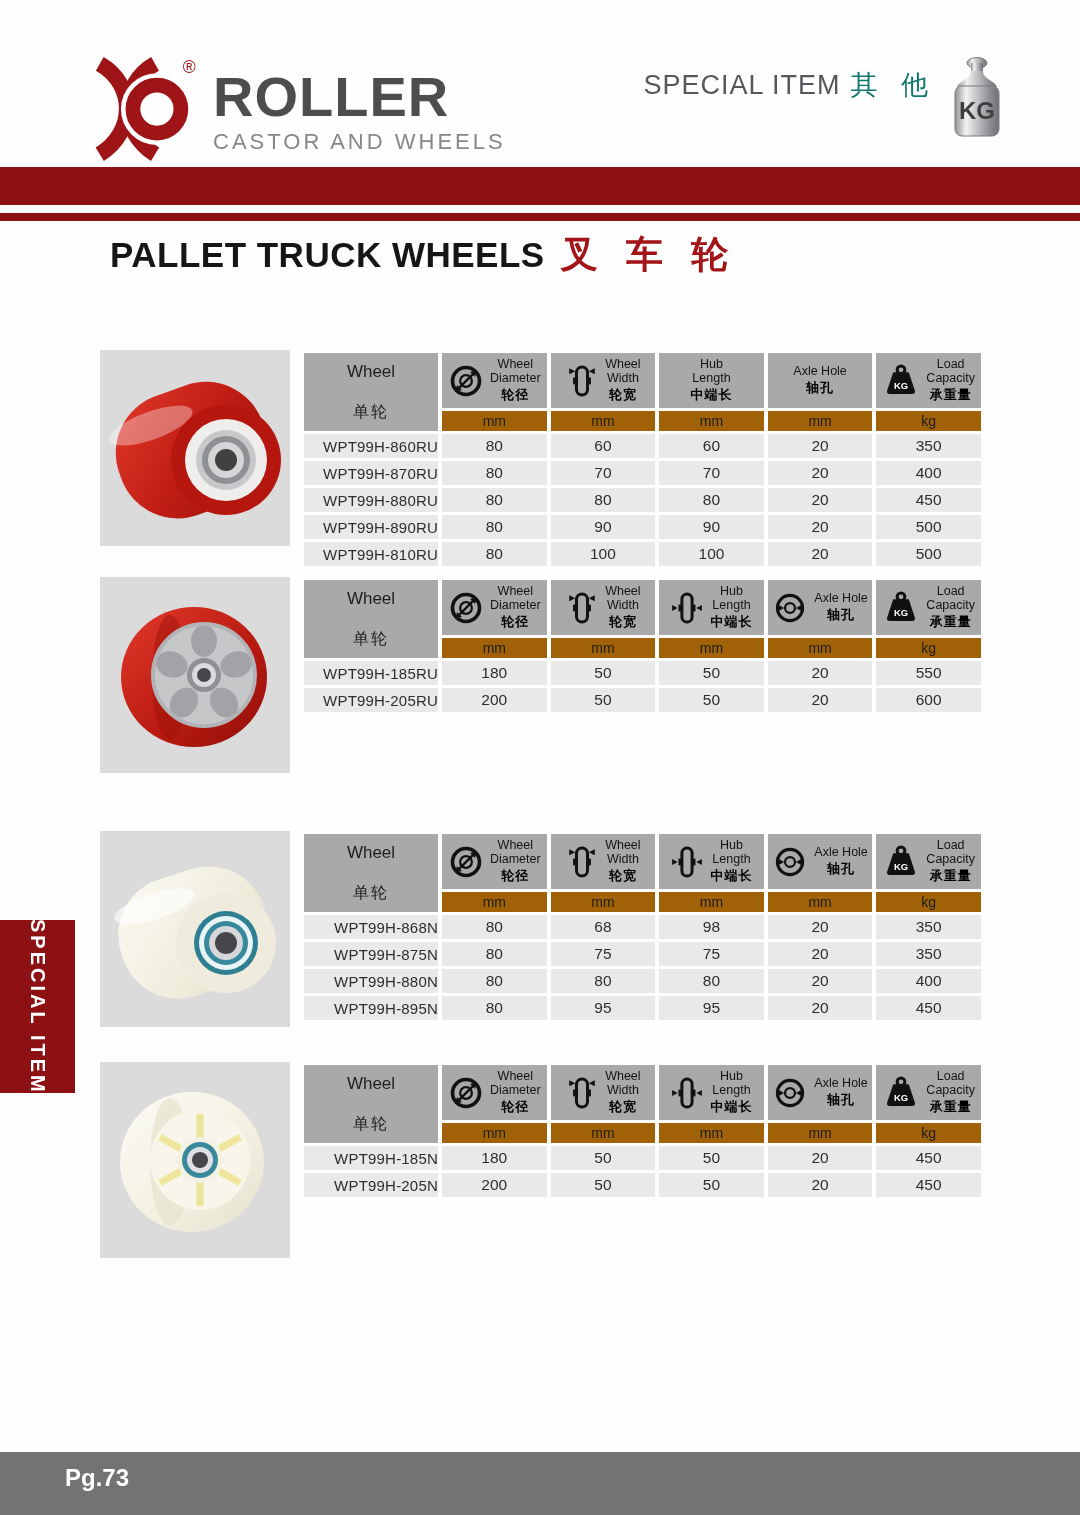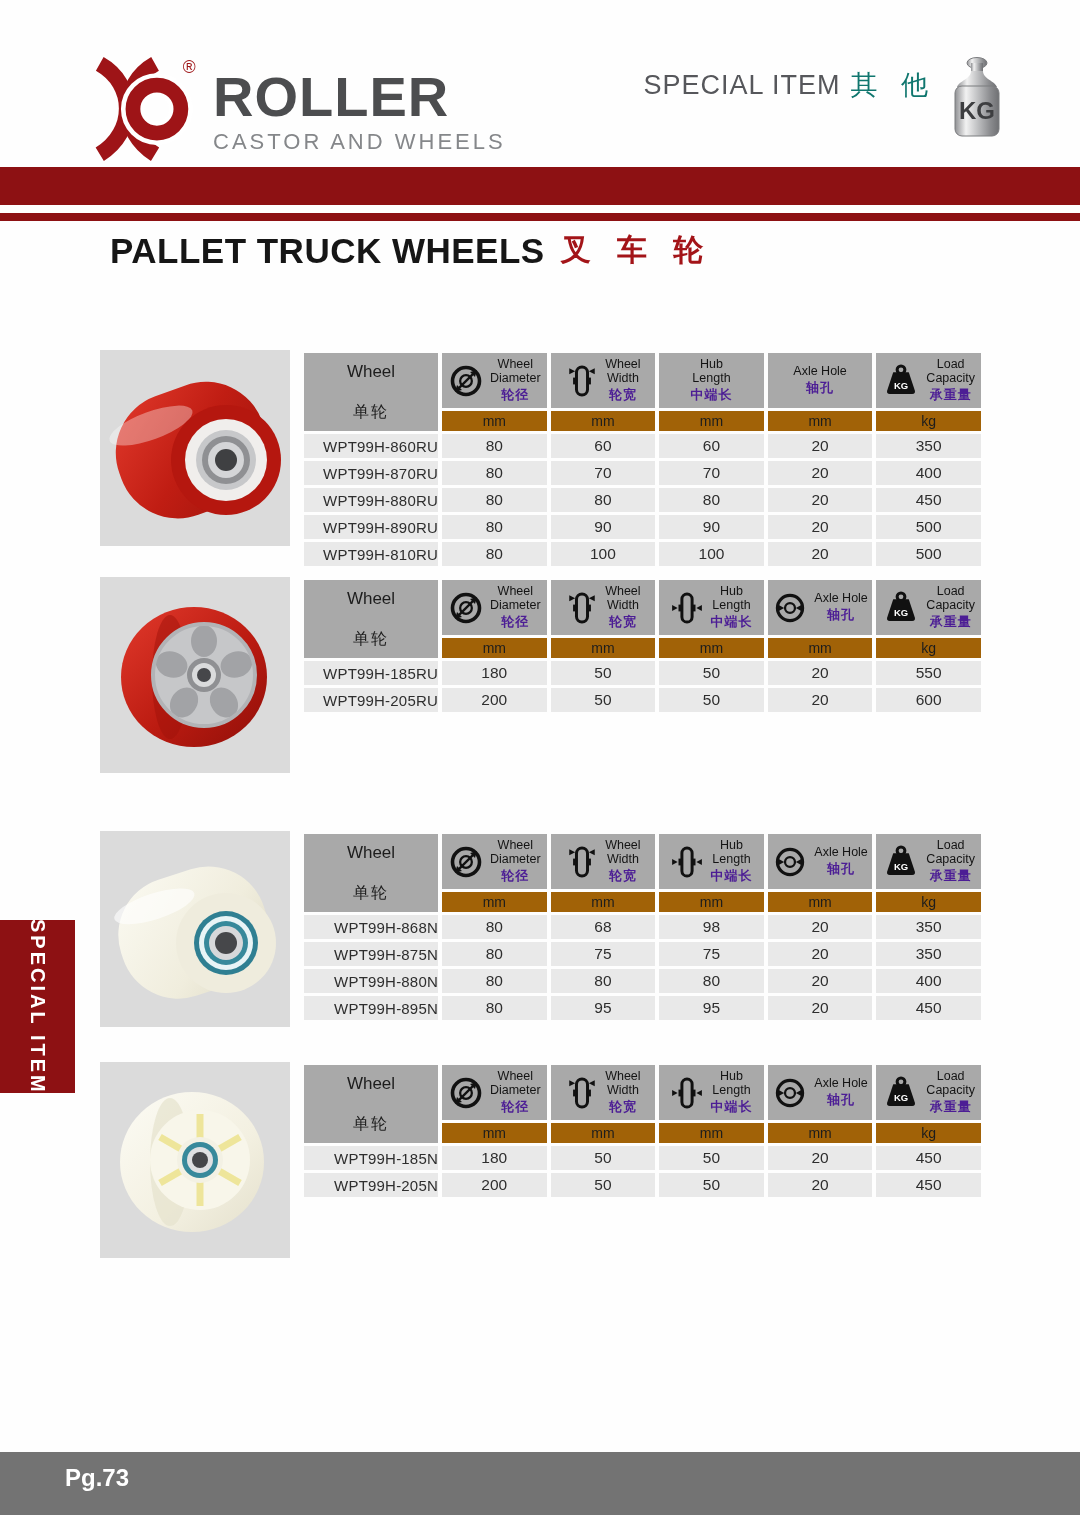--- a/index.html
+++ b/index.html
@@ -19,38 +19,38 @@
   .cap-range{font-size:46px; font-weight:800; color:#9e1013; line-height:1.05; letter-spacing:1px;}
   .special-line{font-size:27px; color:#56575b; letter-spacing:1px; margin-top:3px; font-weight:400;}
   .special-cn{margin-left:10px; letter-spacing:8px; font-weight:400; color:#0f766e;}
   .weight-big{width:62px; height:84px;}
   
   .band-thick{position:absolute; left:0; top:167px; width:100%; height:38px; background:#8d1113;}
   .band-thin{position:absolute; left:0; top:213px; width:100%; height:8px; background:#8d1113;}
   
   .page-title{position:absolute; left:90px; top:230px; display:flex; align-items:center;margin-left:20px;}
   .title-en{font-size:35px; font-weight:800; color:#161616; letter-spacing:0.5px;}
-  .title-cn{font-size:30px; font-weight:700; color:#a31418; letter-spacing:9px; margin-left:16px;}
+  .title-cn{font-size:37px; font-weight:700; color:#a31418; letter-spacing:9px; margin-left:16px;}
   
   .section{position:absolute; left:100px; width:885px;}
   .tile{position:absolute; left:0; top:0; width:190px; height:196px; background:#dbdbdb;}
   .tile svg{width:100%; height:100%; display:block;}
   .tbl-wrap{position:absolute; left:200px; top:0; width:685px;}
   table.spec-table{border-collapse:separate; border-spacing:4px 3px; width:685px; table-layout:fixed;}
   table.spec-table td{padding:0; overflow:hidden;}
   .wheel-hcell{background:#a9a9a9; text-align:center; vertical-align:middle;}
   .wheel-hcell .h-en{font-size:17px; color:#1d1d1d;}
   .wheel-hcell .h-cn{font-size:16px; font-weight:400; color:#1d1d1d; margin-top:20px; letter-spacing:2px;}
   .icon-hcell{background:#a9a9a9; height:55px; vertical-align:middle;}
   .hcell-inner{display:flex; align-items:center; justify-content:center; gap:6px; height:100%;}
   .hicon{flex:0 0 auto; display:flex; align-items:center;}
   .hicon svg{display:block;}
   .htext{display:block; text-align:center;}
   .h-en2{display:block; font-size:12.5px; line-height:1.12; color:#141414; white-space:pre-line;}
-  .h-cn2{display:block; font-size:13px; font-weight:700; color:#4c1d95; margin-top:1px; letter-spacing:1px;}
+  .h-cn2{display:block; font-size:13px; font-weight:700; color:#000000; margin-top:1px; letter-spacing:1px;}
   .unit-row td{background:#a16207; height:20px; text-align:center; font-size:14px; color:#1d1d1d;}
   .data-row td{background:#e9e9e9; height:24px; text-align:center; font-size:15.5px; color:#2e2e2e;}
   .data-row td.model-cell{font-size:15px; letter-spacing:0.2px;text-align:right;}
   
   .side-tab{position:absolute; left:0; top:920px; width:75px; height:173px; background:#8d1113;
     display:flex; align-items:center; justify-content:center;}
   .side-tab span{writing-mode:vertical-rl; text-orientation:mixed; color:#fff; font-size:20px;
     font-weight:700; letter-spacing:3px; white-space:nowrap;}
   
   .footer{position:absolute; left:0; bottom:0; width:100%; height:63px; background:#737373;}

